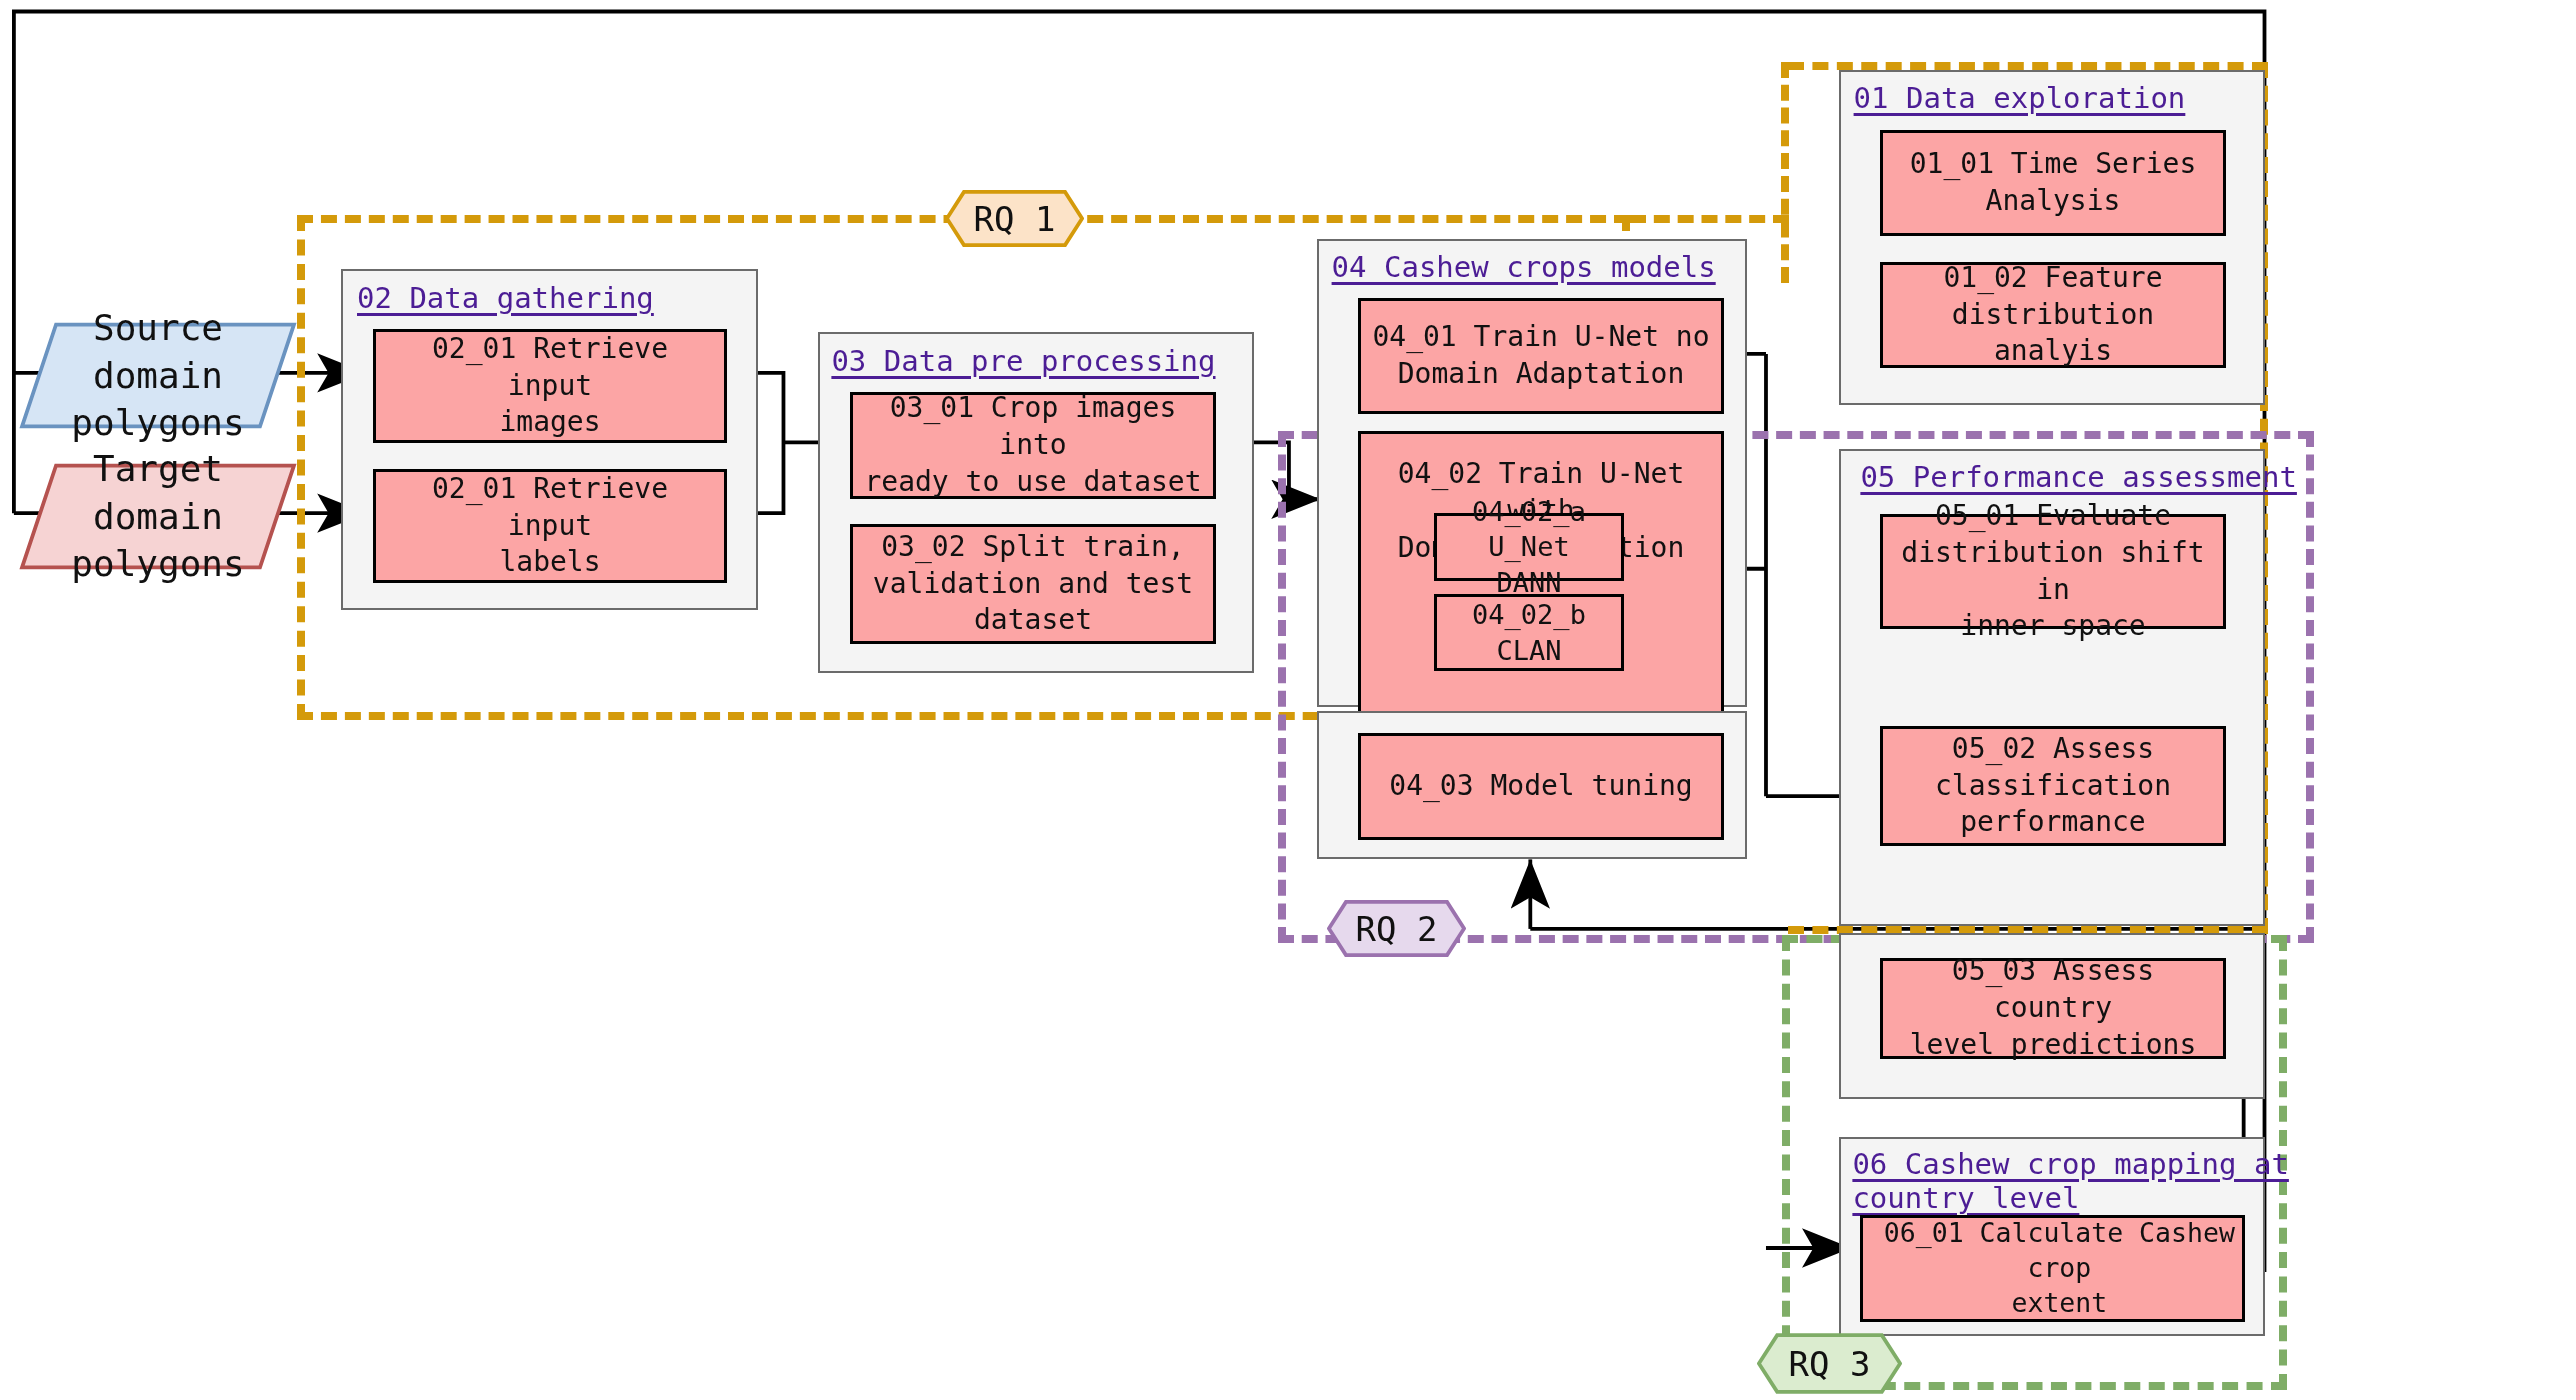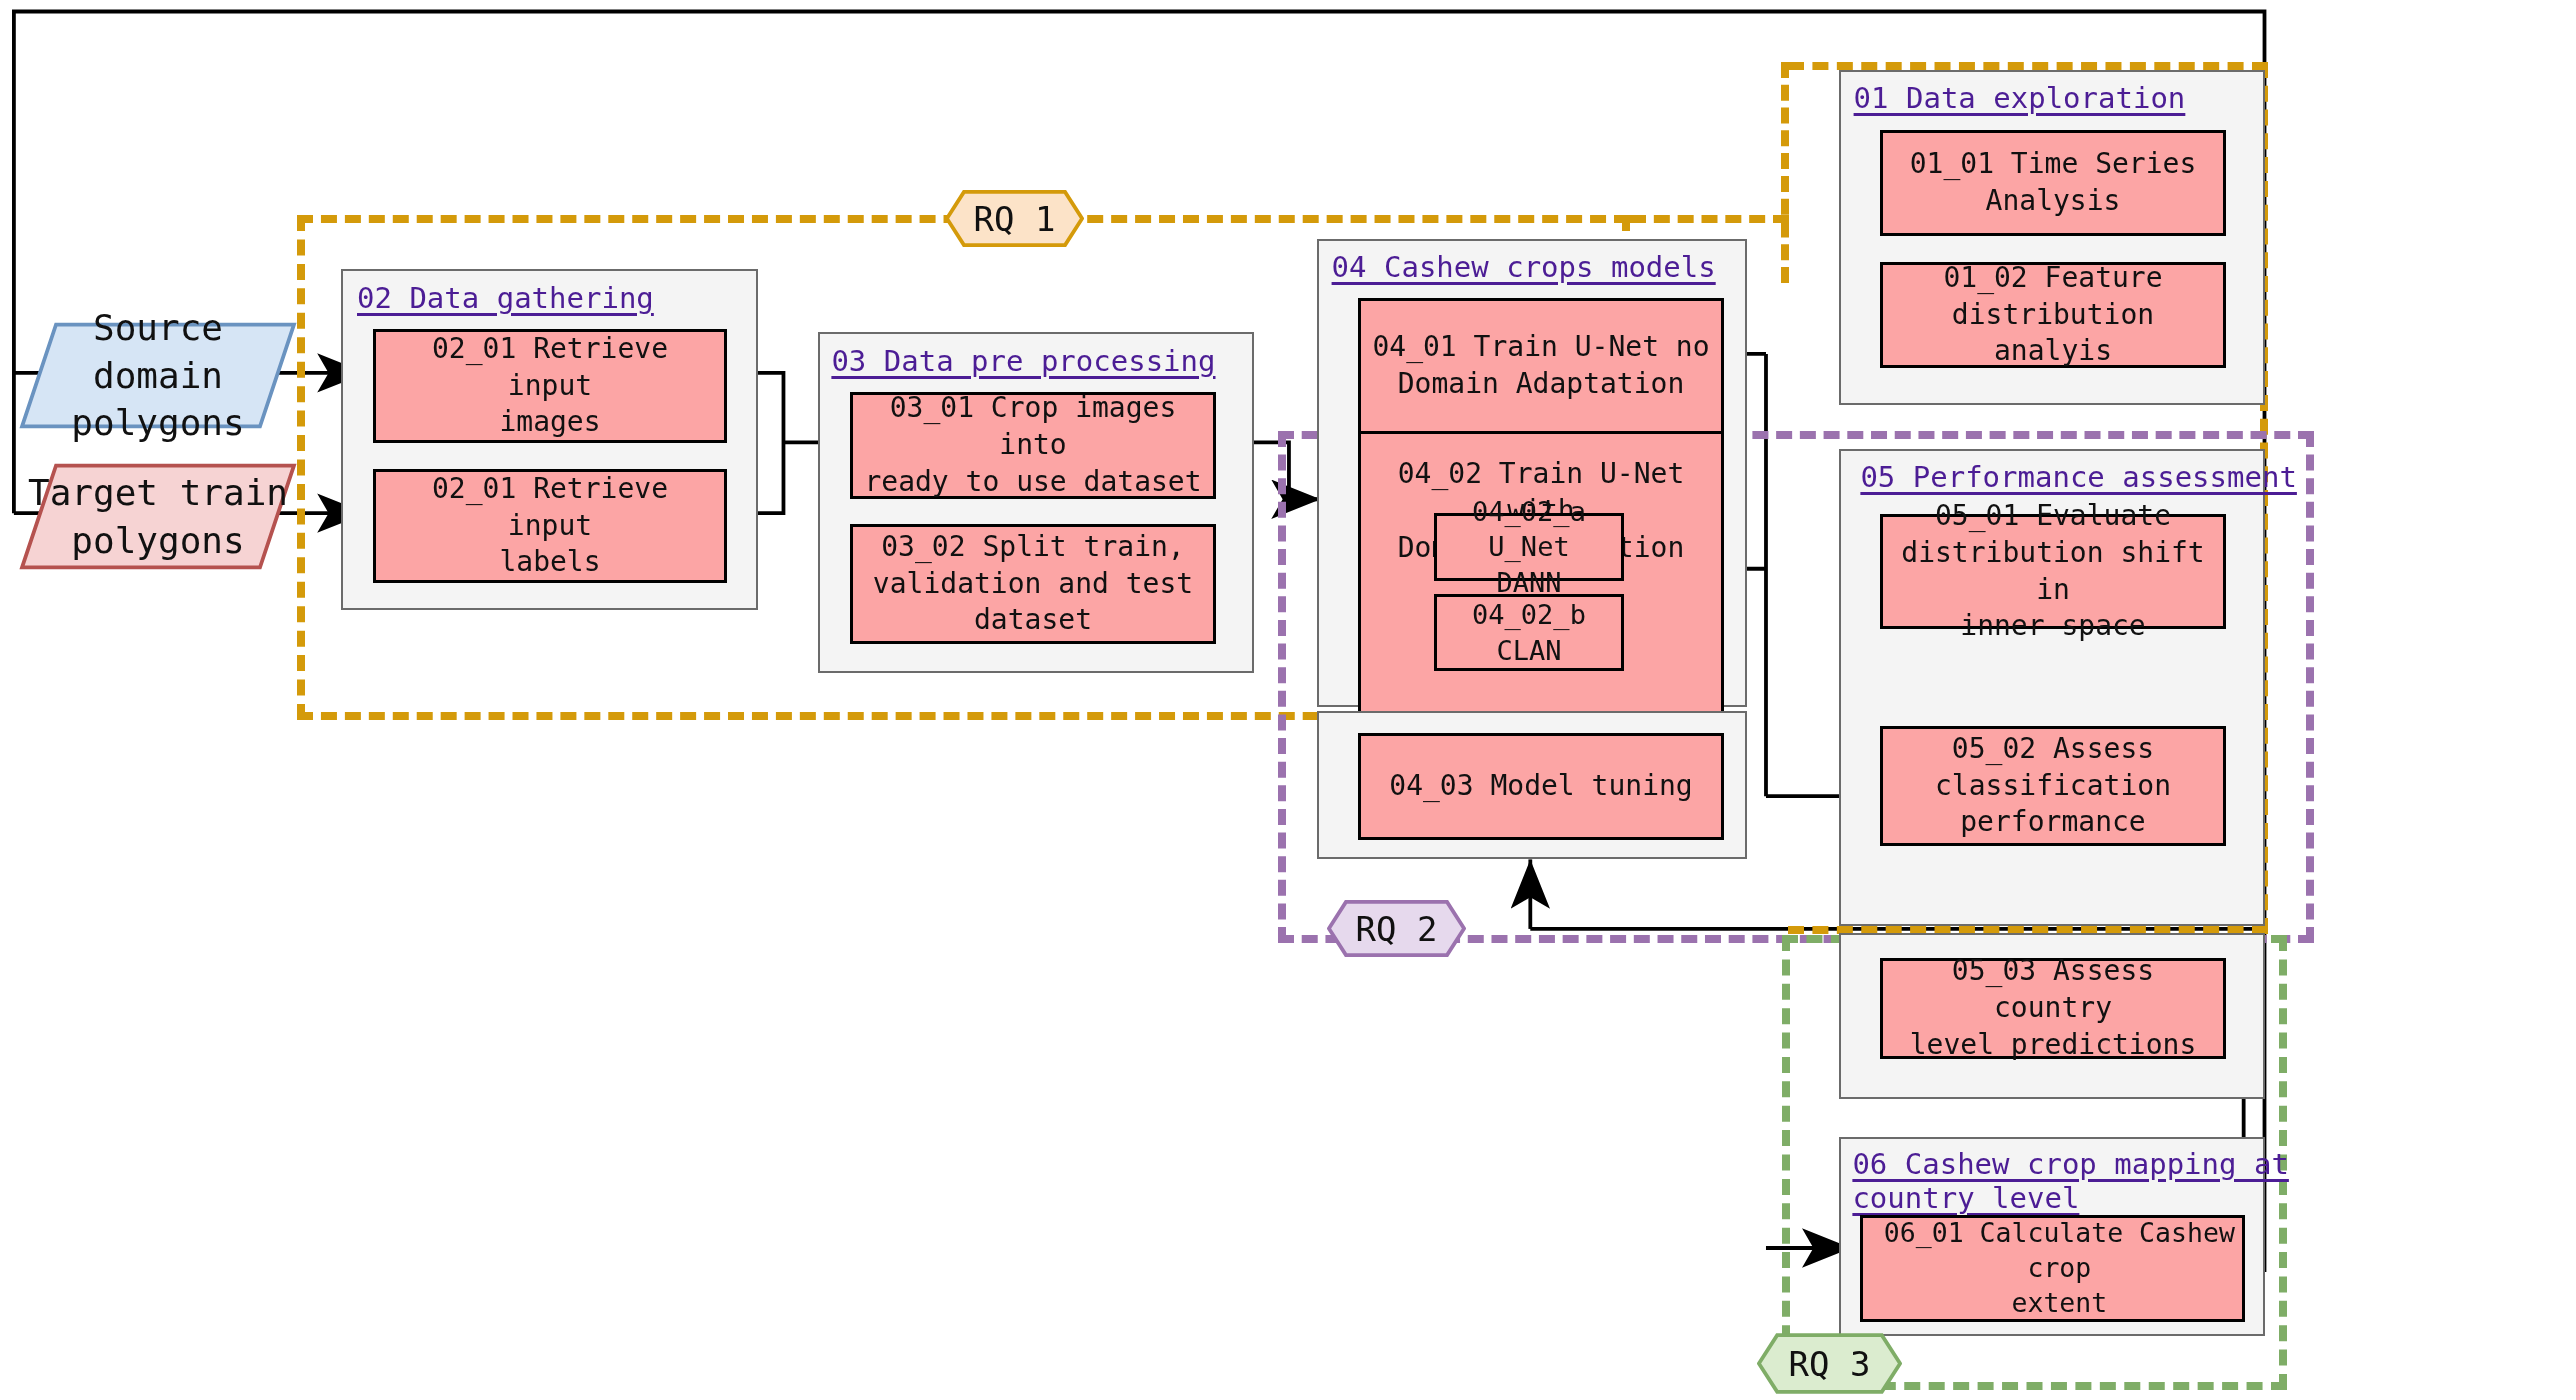--- a/index.html
+++ b/index.html
@@ -88,21 +88,21 @@
       <polygon points="58,4 436,4 382,166 4,166" fill="#d6e5f5" stroke="#6a93c0" stroke-width="6"></polygon>
     </svg>
     <span style="position:relative;z-index:2;">Source domain
 polygons</span>
   </div>
 
   <div class="para" style="left:19px; top:463px; width:278px; height:107px;">
     <svg width="278" height="107" class="hexsvg" viewBox="0 0 440 170">
       <polygon points="58,4 436,4 382,166 4,166" fill="#f6d3d3" stroke="#b5524f" stroke-width="6"></polygon>
     </svg>
-    <span style="position:relative;z-index:2;">Target train
+    <span style="position:relative;z-index:2;">Target domain
 polygons</span>
   </div>
 
   <div class="grp" style="left:341px; top:269px; width:417px; height:341px;">
     <span class="grp-title" style="left:14px; top:10px;">02 Data gathering</span>
     <div class="node" style="left:30px; top:58px; width:354px; height:114px;">02_01 Retrieve input
 images</div>
     <div class="node" style="left:30px; top:198px; width:354px; height:114px;">02_01 Retrieve input
 labels</div>
   </div>
@@ -111,21 +111,21 @@
     <span class="grp-title" style="left:11.4px; top:10px;">03 Data pre_processing</span>
     <div class="node" style="left:30px; top:58px; width:366px; height:107px;">03_01 Crop images into
 ready to use dataset</div>
     <div class="node" style="left:30px; top:190px; width:366px; height:120px;">03_02 Split train,
 validation and test
 dataset</div>
   </div>
 
   <div class="grp" style="left:1317px; top:239px; width:430px; height:468px;">
     <span class="grp-title" style="left:12.6px; top:8.8px;">04 Cashew crops models</span>
-    <div class="node" style="left:39px; top:57px; width:366px; height:136px;">04_01 Train U-Net no
+    <div class="node" style="left:39px; top:57px; width:366px; height:116px;">04_01 Train U-Net no
 Domain Adaptation</div>
     <div class="node" style="left:39px; top:190px; width:366px; height:316px;
                 align-items:flex-start; padding-top:22px;">
       <span>04_02 Train U-Net with
 Domain Adaptation</span>
     </div>
     <div class="node inner" style="left:115px; top:272px; width:190px; height:68px;">04_02_a U_Net
 DANN</div>
     <div class="node inner" style="left:115px; top:353px; width:190px; height:77px;">04_02_b CLAN</div>
   </div>

